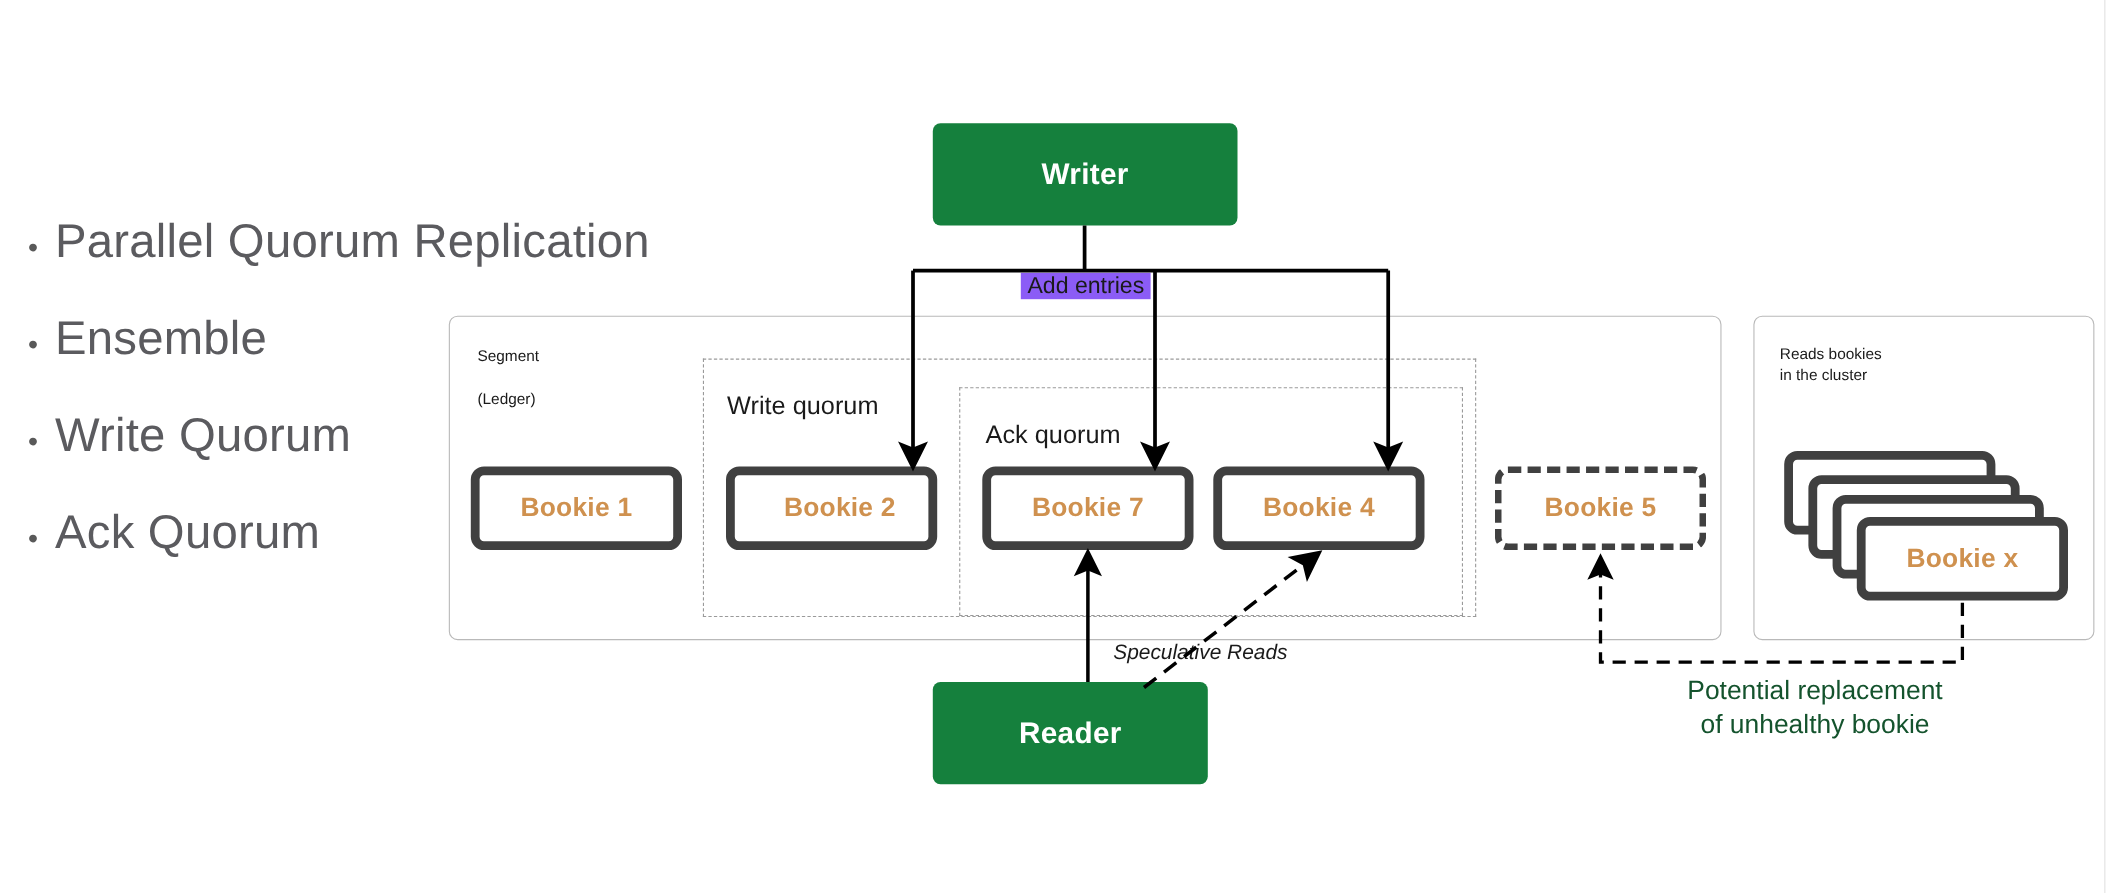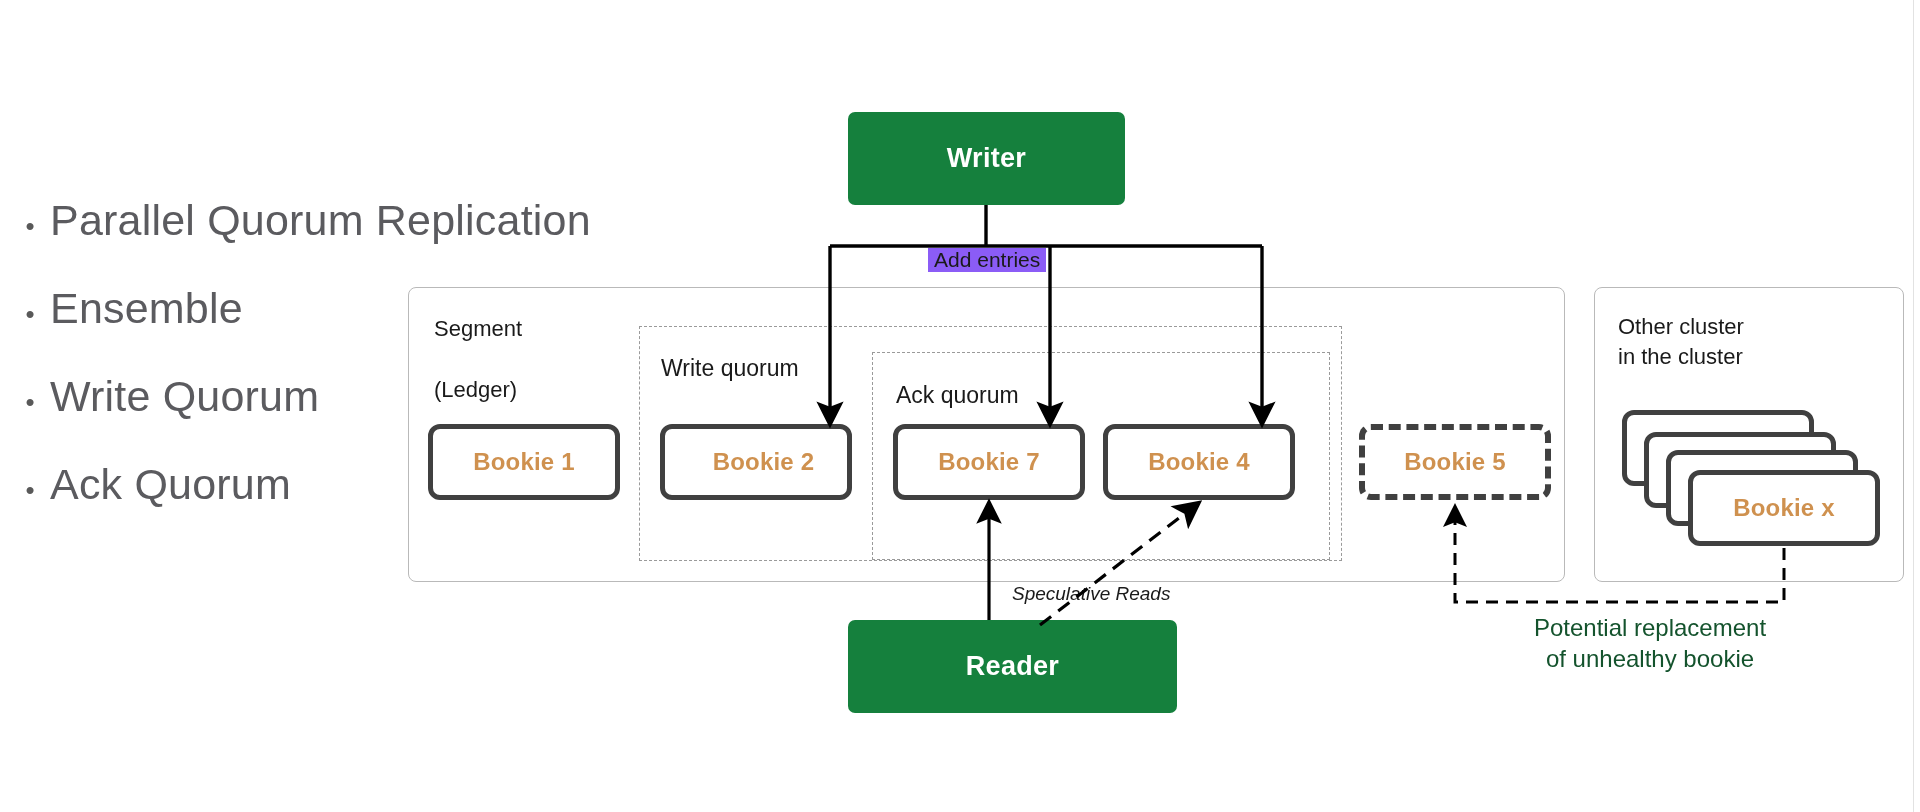--- a/index.html
+++ b/index.html
@@ -84,39 +84,39 @@
 
   .segment-panel {
     border: 1.5px solid #b9b9b9;
     border-radius: 8px;
     background: #ffffff;
   }
 
   .panel-label {
     position: absolute;
     color: #1a1a1a;
-    font-size: 22px;
+    font-size: 14px;
     line-height: 1.38;
     white-space: pre-line;
   }
 
   .dashed-group {
     border: 1.6px dashed #9a9a9a;
     background: transparent;
   }
   .group-label {
     position: absolute;
     color: #1a1a1a;
     font-size: 23px;
     white-space: nowrap;
     background: transparent;
   }
 
   .bookie {
-    border: 5px solid #404040;
+    border: 8px solid #404040;
     border-radius: 12px;
     background: #ffffff;
     display: flex;
     align-items: center;
     justify-content: center;
     color: #cf914f;
     font-weight: bold;
     font-size: 24px;
     letter-spacing: 0.2px;
   }
@@ -215,31 +215,31 @@
   <div class="box bookie" style="left:1103px; top:424px; width:192px; height:76px;">
     <span>Bookie 4</span>
   </div>
 
   <div class="box bookie dashed" style="left:1359px; top:424px; width:192px; height:76px;">
     <span>Bookie 5</span>
   </div>
 
   <div class="box segment-panel" style="left:1594px; top:287px; width:310px; height:295px;">
   </div>
-  <div class="panel-label" style="left:1618px; top:312px;">Other cluster
+  <div class="panel-label" style="left:1618px; top:312px;">Reads bookies
 in the cluster</div>
 
   <div class="box bookie ghost" style="left:1622px; top:410px; width:192px; height:76px;"></div>
   <div class="box bookie ghost" style="left:1644px; top:432px; width:192px; height:76px;"></div>
   <div class="box bookie ghost" style="left:1666px; top:450px; width:192px; height:76px;"></div>
   <div class="box bookie" style="left:1688px; top:470px; width:192px; height:76px;">
     <span>Bookie x</span>
   </div>
 
-  <div class="box pink-box" style="left:848px; top:620px; width:329px; height:93px;">
+  <div class="box pink-box" style="left:848px; top:620px; width:250px; height:93px;">
     <span>Reader</span>
   </div>
 
   <div class="italic-note" style="left:1012px; top:583px;">Speculative Reads</div>
 
   <div class="small-note" style="left:1490px; top:612px; width:320px;">Potential  replacement
 of unhealthy bookie</div>
 
   <div style="position:absolute; left:928px; top:248px; background:#8b5cf6; padding:0 6px; font-size:21px; color:#1a1a1a; white-space:nowrap;">Add entries</div>
 

